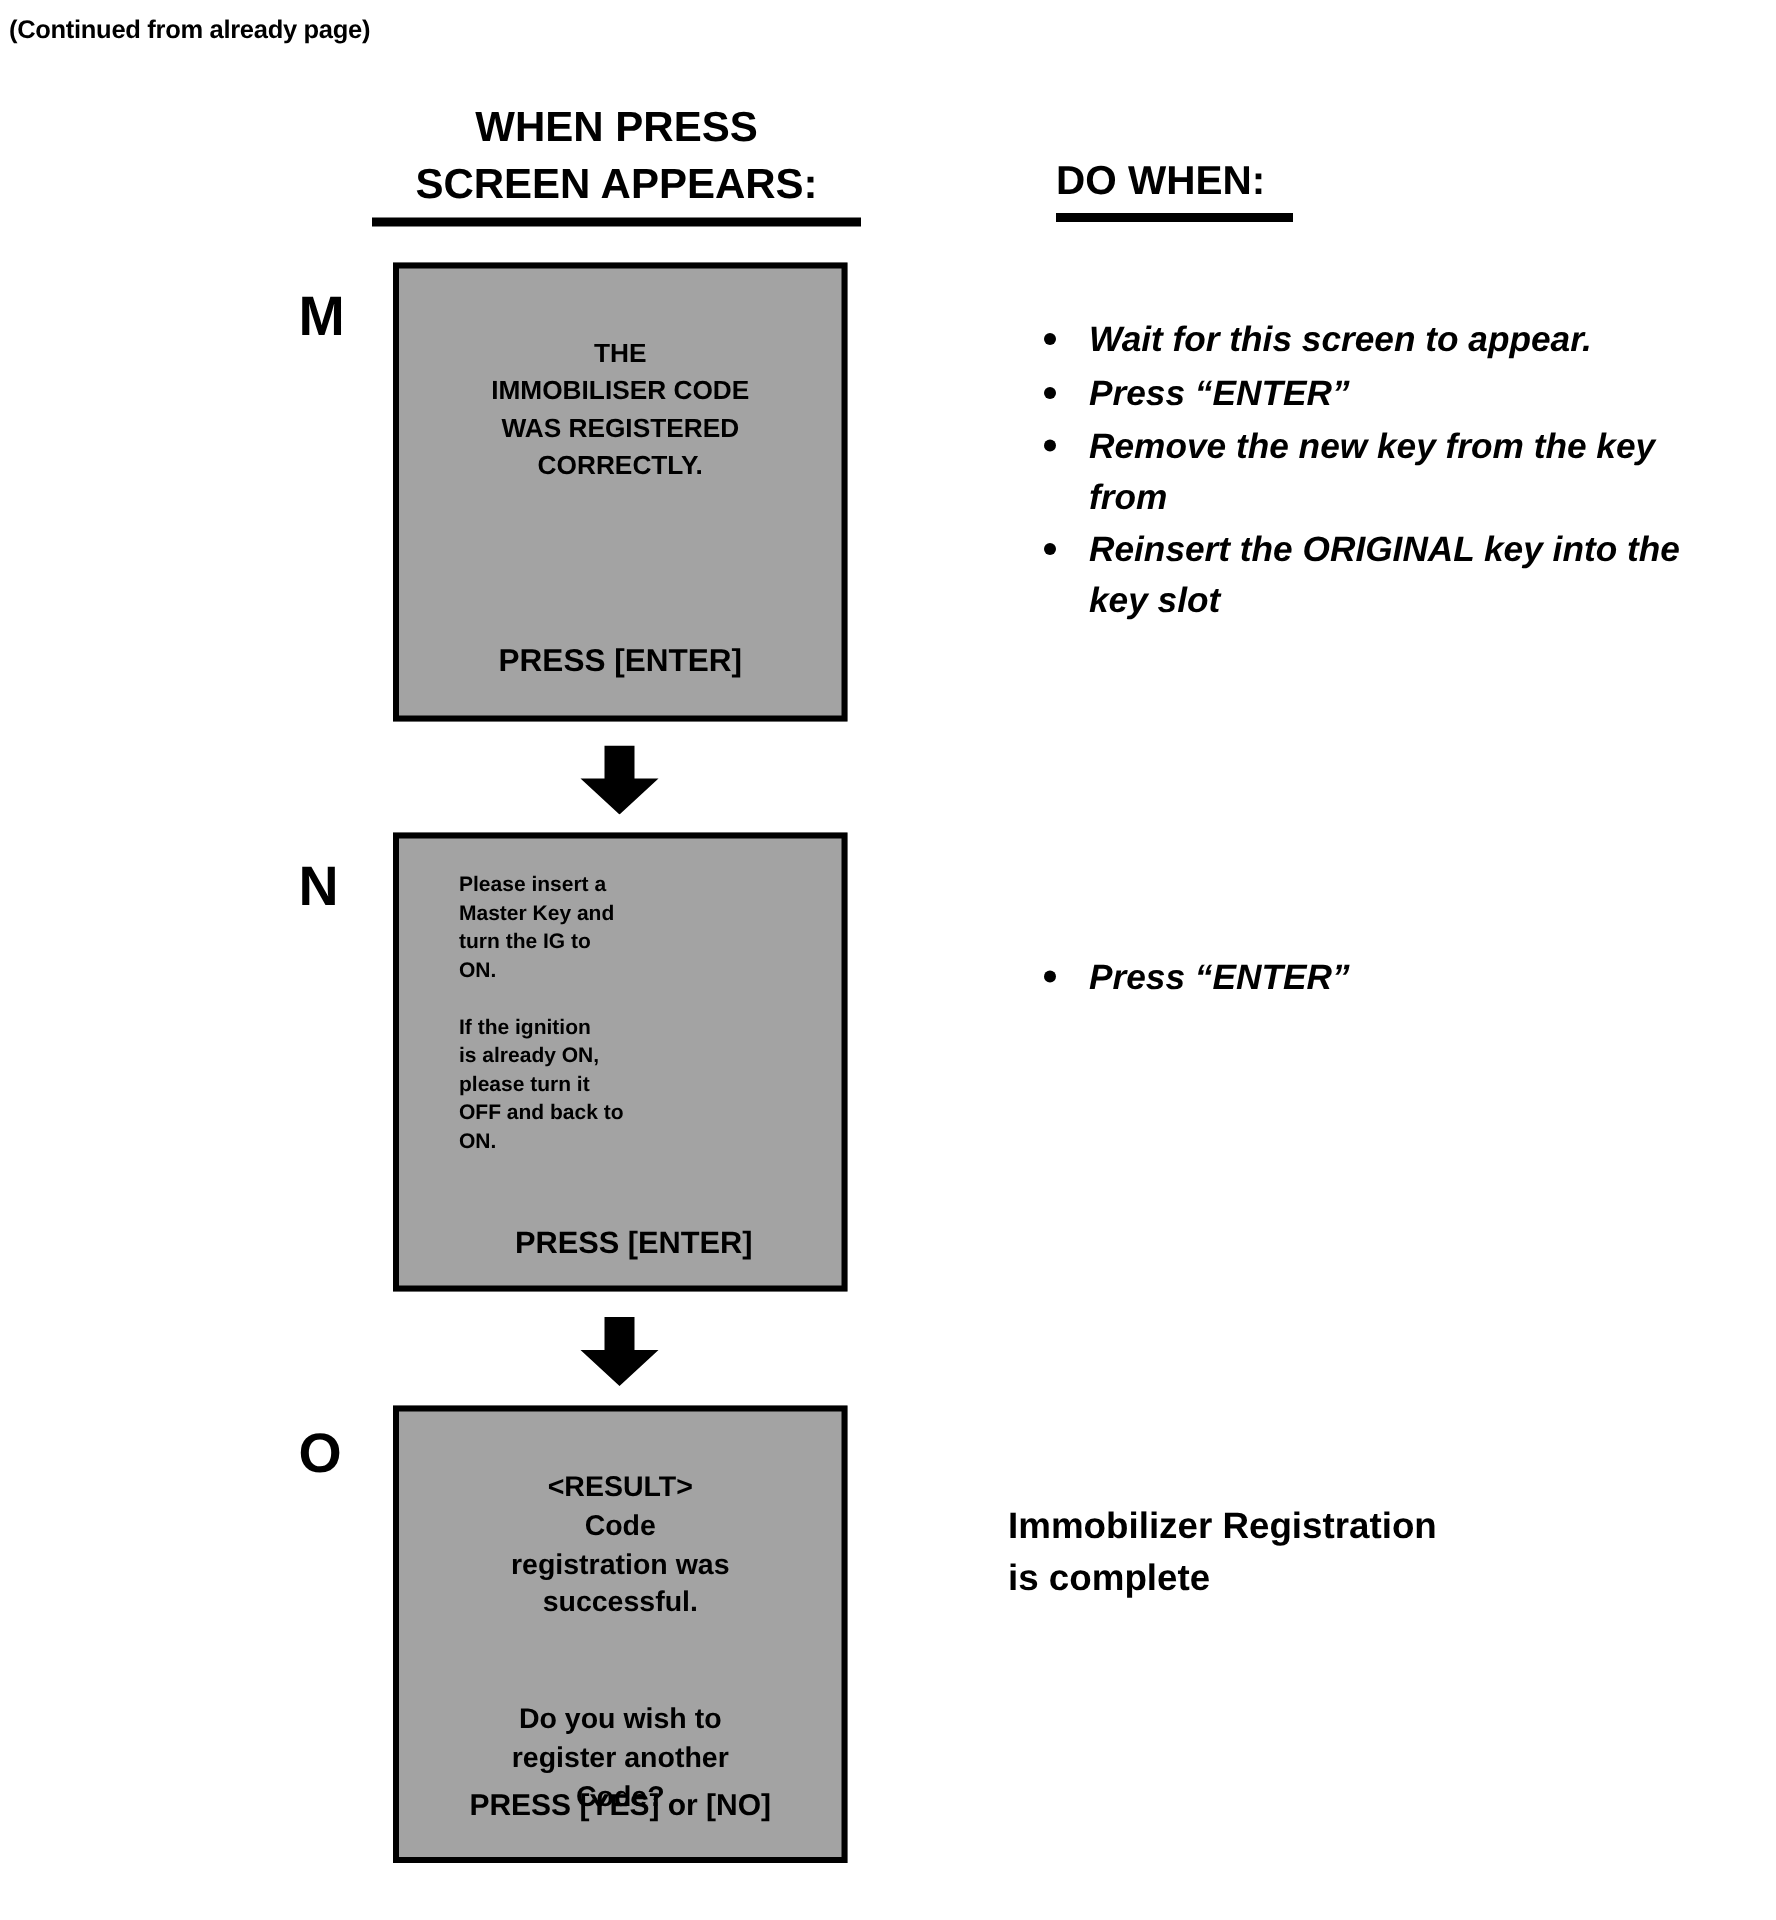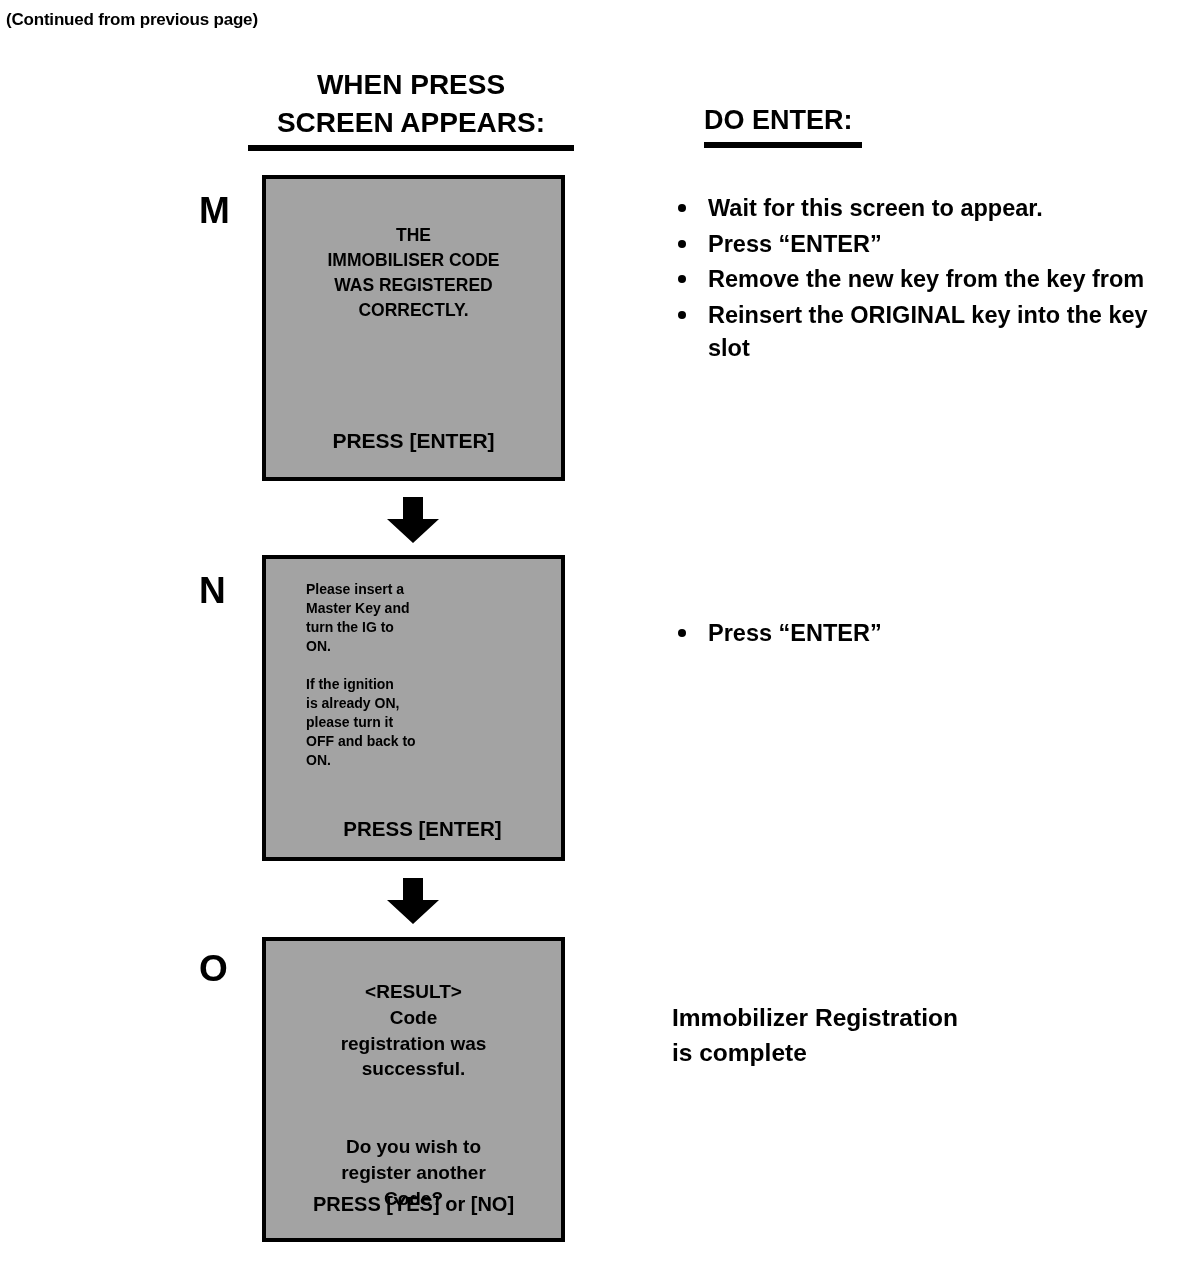--- a/index.html
+++ b/index.html
@@ -165,23 +165,24 @@
   .instructions {
     position: absolute;
     left: 672px;
     width: 500px;
   }
   .instructions.i1 { top: 192px; }
   .instructions.i2 { top: 617px; }
   .instructions.i3 { top: 1001px; }
 
   .bullet-list {
-    margin: 0;
+    margin: 18px;
     padding: 0;
     list-style: none;
+    font-style: italic;
   }
   .bullet-list li {
     position: relative;
     padding-left: 36px;
     font-size: 23.5px;
     font-weight: bold;
     line-height: 1.43;
     margin-bottom: 2px;
   }
   .bullet-list li .dot {
@@ -199,30 +200,30 @@
     font-weight: bold;
     line-height: 1.42;
     white-space: pre-line;
   }
 </style>
 </head>
 <body>
 
 <div class="page">
 
-  <div class="continued-note">(Continued from previous page)</div>
+  <div class="continued-note">(Continued from already page)</div>
 
   <div class="col-head-left">
     <div>WHEN PRESS</div>
     <div>SCREEN APPEARS:</div>
     <div class="rule"></div>
   </div>
 
   <div class="col-head-right">
-    <div>DO ENTER:</div>
+    <div>DO WHEN:</div>
     <div class="rule"></div>
   </div>
 
   <div class="step-letter m">M</div>
 
   <div class="screen-box box-m">
     <div class="screen-inner">
       <div class="screen-body">THE
 IMMOBILISER CODE
 WAS REGISTERED

